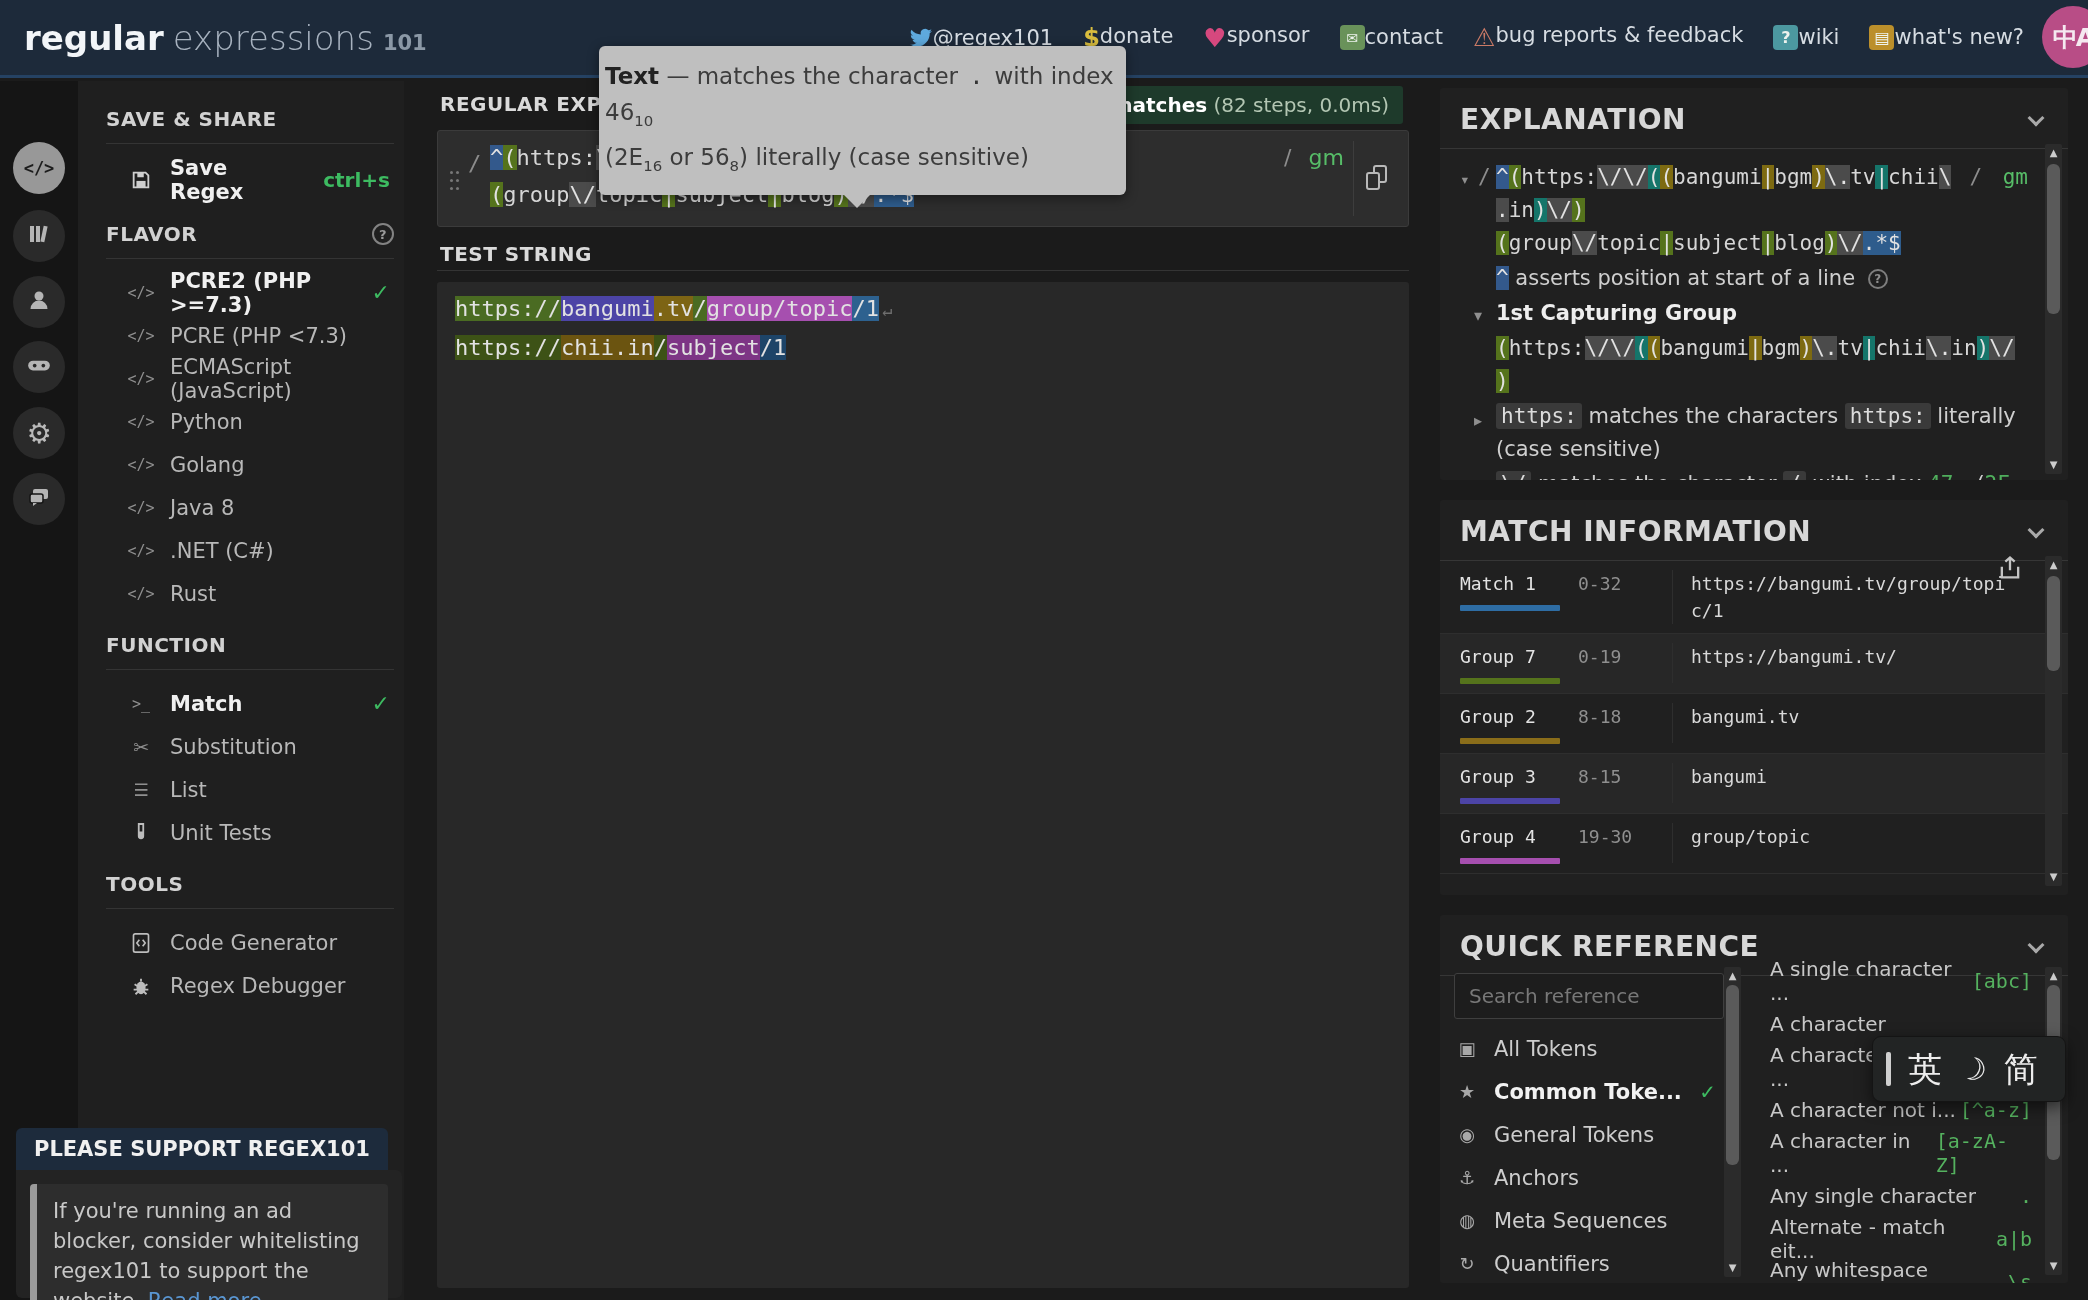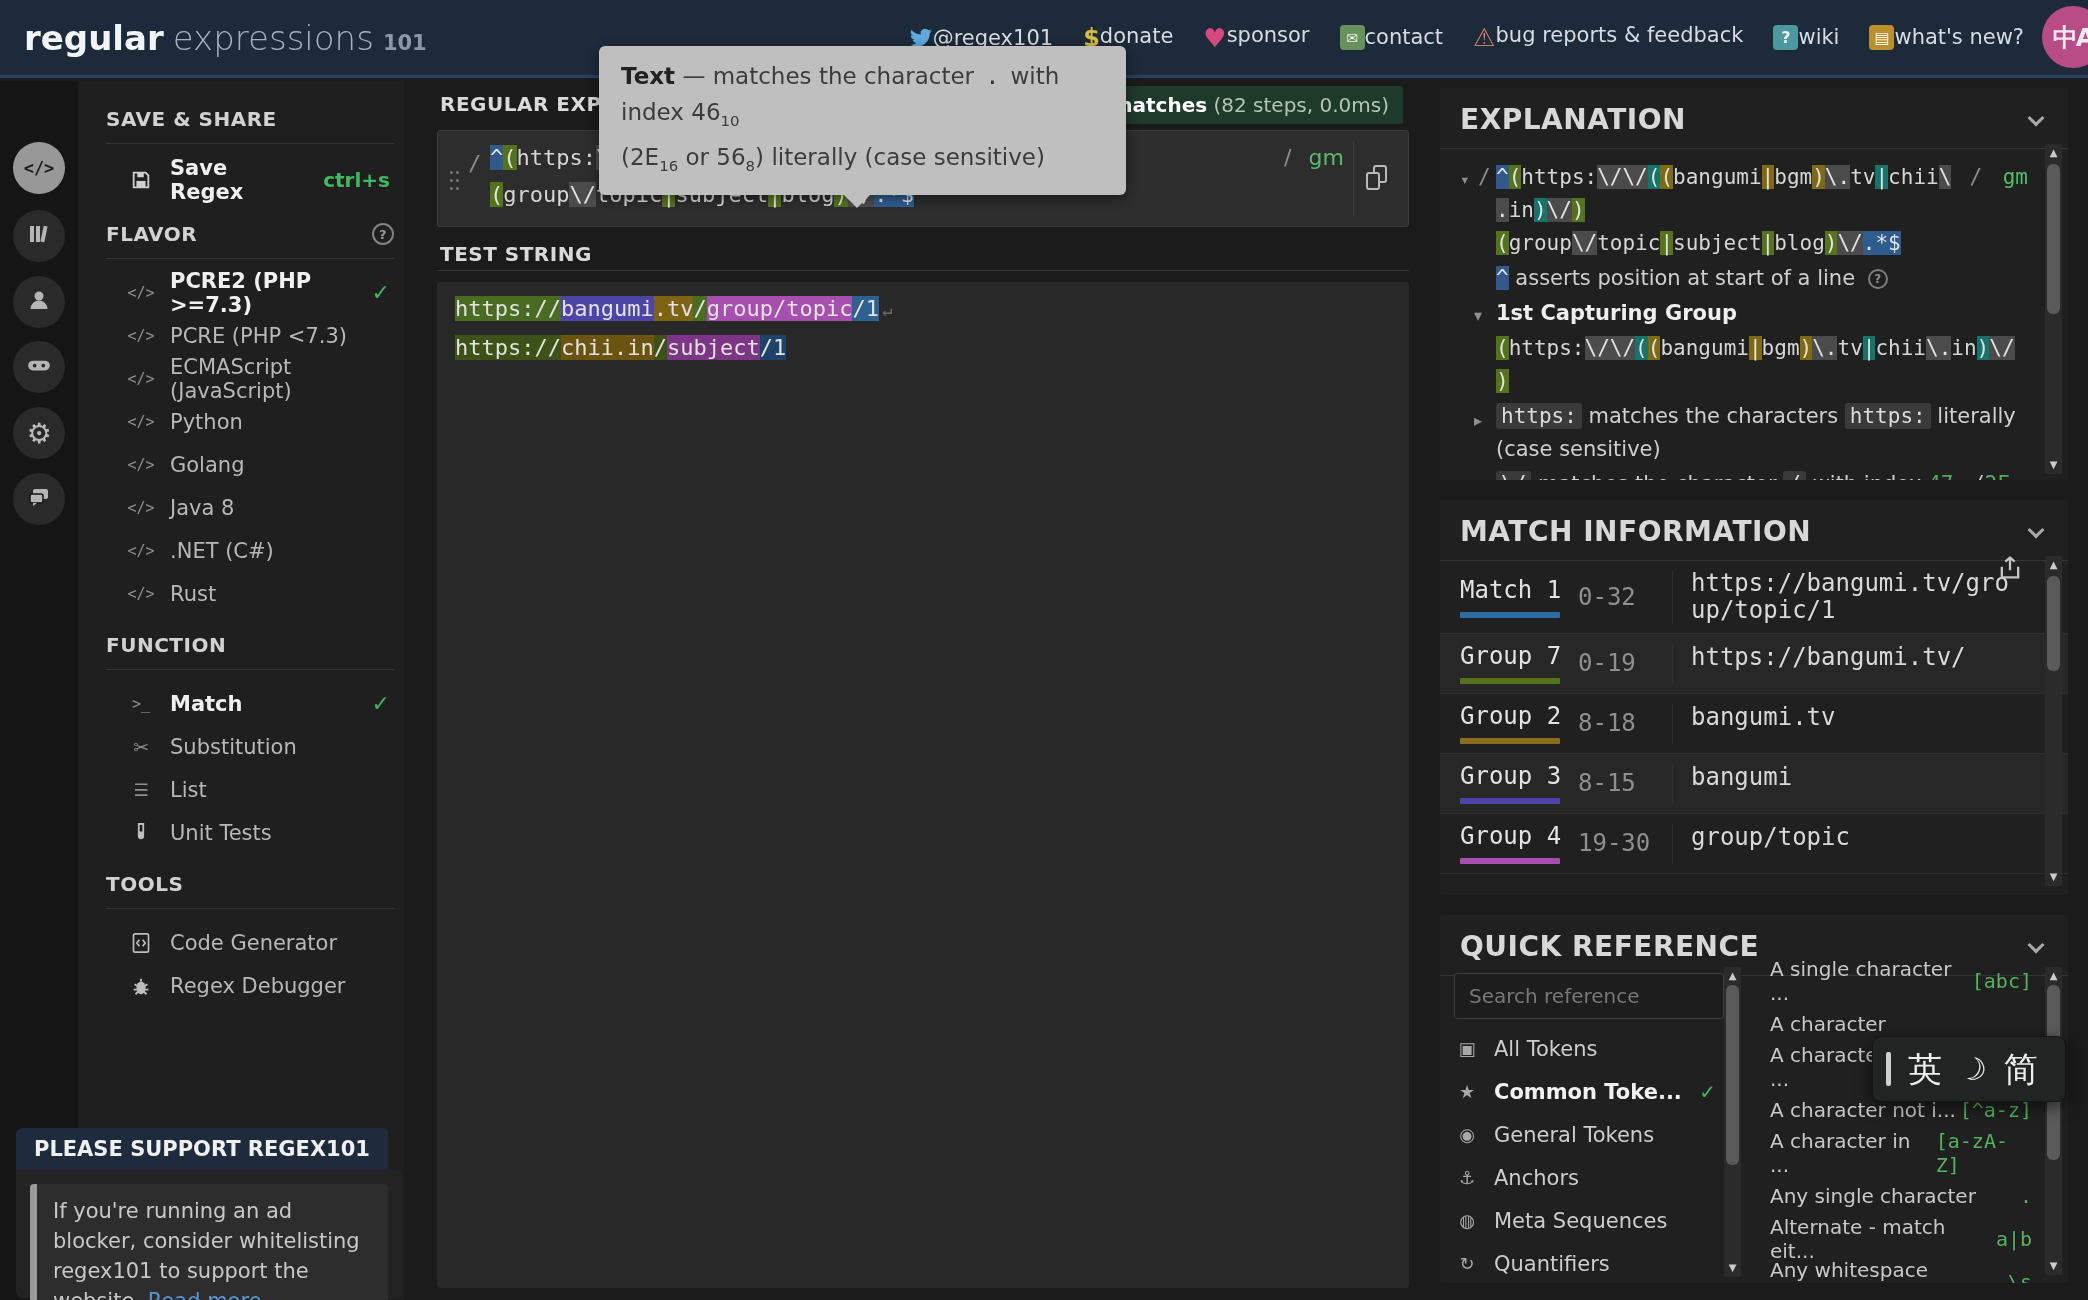--- a/index.html
+++ b/index.html
@@ -127,22 +127,22 @@
   .x-flags .d{color:#8d8d8d}.x-flags .f{color:#57bd68;margin-left:8px}
   .x-mono{font-family:"DejaVu Sans Mono",monospace}
   .x-bold{color:#eeeeee;font-weight:700}
   .x-q{display:inline-flex;width:20px;height:20px;border-radius:50%;border:2px solid #7e7e7e;color:#8f8f8f;
        font-size:12px;font-weight:700;align-items:center;justify-content:center;vertical-align:middle;margin-left:6px}
 
   
   .minfo{top:500px;height:395px;overflow:hidden}
   .share-ic{position:absolute;right:44px;top:54px;z-index:6}
   .m-rows{position:relative}
-  .m-row{display:flex;align-items:center;padding:9px 56px 9px 20px;border-bottom:1px solid #2e2e2e;
-         font-family:"DejaVu Sans Mono",monospace;font-size:24px;line-height:27px}
+  .m-row{display:flex;align-items:flex-start;padding:9px 56px 9px 20px;border-bottom:1px solid #2e2e2e;
+         font-family:"DejaVu Sans Mono",monospace;font-size:18px;line-height:27px}
   .m-row.alt{background:#272727}
   .m-lab{width:118px;flex:none;color:#e3e3e3}
   .m-bar{width:100px;height:6px;border-radius:1px;margin-top:8px}
   .m-range{width:94px;flex:none;color:#8f8f8f}
   .m-val{flex:1;color:#d9d9d9;word-break:break-all;border-left:1px solid #2e2e2e;padding-left:18px;min-height:40px}
 
   
   .qref{top:915px;height:368px;overflow:hidden}
   .qr-search{position:absolute;left:14px;top:58px;width:270px;height:46px;background:#1d1d1d;
              border:1px solid #3f3f3f;border-radius:3px;color:#7dd3fc;font-size:20px;padding:0 14px;
@@ -152,21 +152,21 @@
   .qr-item{display:flex;align-items:center;height:43px;gap:14px;font-size:21px;color:#cdcdcd;cursor:pointer}
   .qr-item .qi{width:26px;flex:none;text-align:center;color:#a8a8a8;font-size:18px}
   .qr-item.sel .ql{color:#f2f2f2;font-weight:700}
   .qr-item .qc{margin-left:auto;color:#3dbb61;font-size:20px;font-weight:700}
   .qr-entries{position:absolute;left:330px;top:44px;width:262px}
   .qr-entry{display:flex;align-items:center;height:43px;font-size:20px;color:#c8c8c8;cursor:pointer}
   .qr-entry .code{margin-left:auto;font-family:"DejaVu Sans Mono",monospace;color:#55b25f;font-size:20px}
 
   
   .tooltip{position:absolute;left:599px;top:46px;width:527px;background:#bfbfbf;border-radius:6px;
-           padding:12px 22px;font-size:23px;line-height:36px;color:#3c3c3c;z-index:40;
+           padding:12px 6px;font-size:23px;line-height:36px;color:#3c3c3c;z-index:40;
            box-shadow:0 3px 12px rgba(0,0,0,.45)}
   .tooltip .tk.t{color:#3c3c3c}
   .tooltip .tk.tb{color:#222222}
   .tooltip .tk.tcode{background:transparent;color:#333;font-family:"DejaVu Sans Mono",monospace;padding:0 4px}
   .tooltip .arrow{position:absolute;left:245px;bottom:-13px;width:0;height:0;
            border-left:13px solid transparent;border-right:13px solid transparent;border-top:13px solid #bfbfbf}
 
   
   .ime{position:absolute;left:1872px;top:1036px;width:194px;height:66px;background:#222424;
        border:1px solid #141414;border-radius:9px;box-shadow:0 5px 16px rgba(0,0,0,.55);z-index:50;

